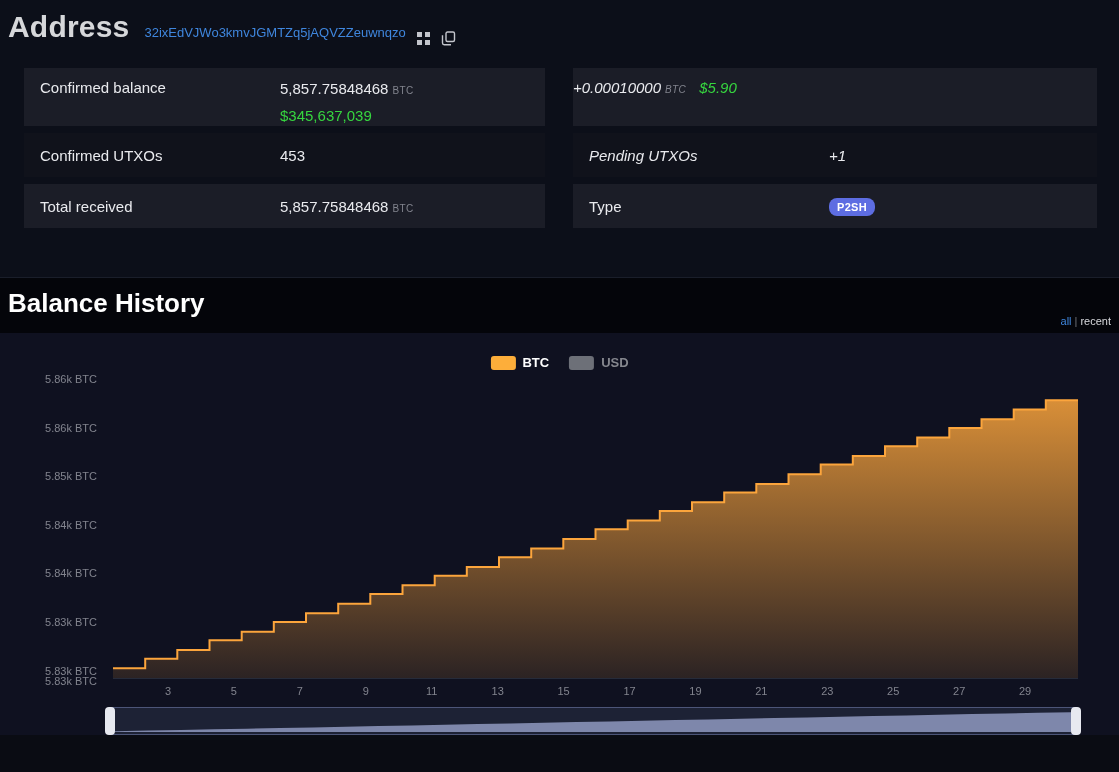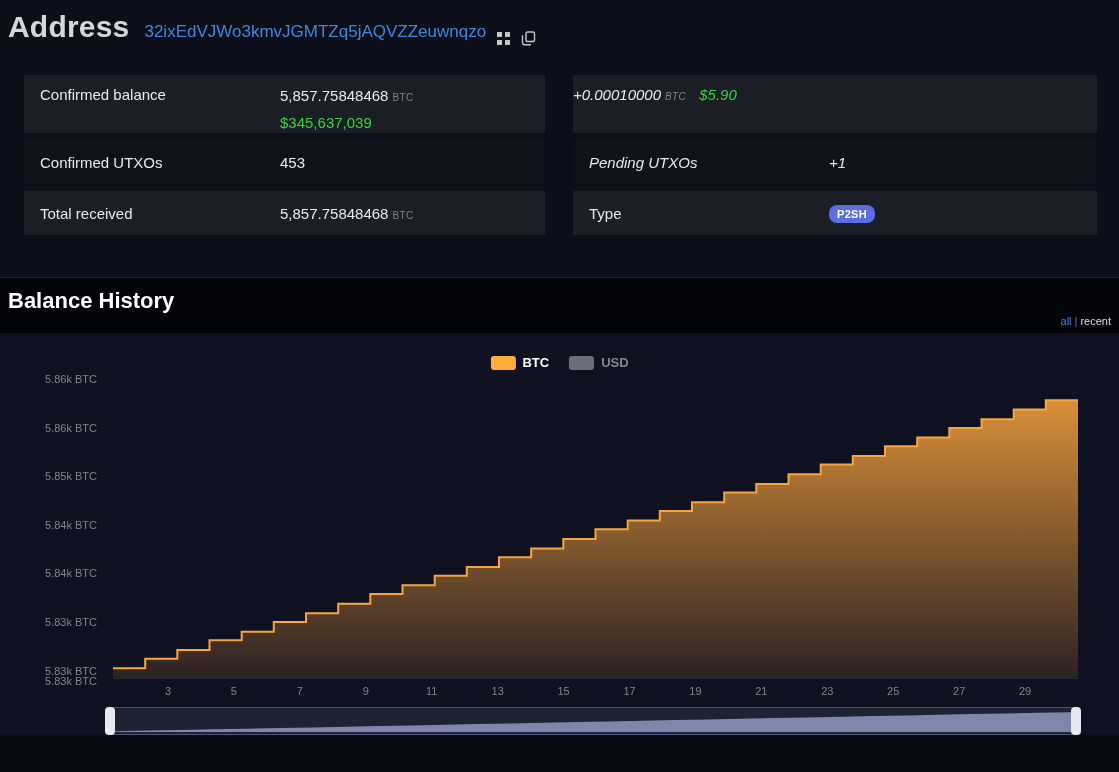--- a/index.html
+++ b/index.html
@@ -13,45 +13,45 @@
     width:1119px;height:772px;position:relative;overflow:hidden;
     background:var(--background);color:var(--text);
     font-family:"Liberation Sans",sans-serif;
   }
   a{text-decoration:none}
 
   
   .page-header{position:absolute;top:0;left:0;width:100%;height:60px;
     display:flex;align-items:baseline;padding:10px 0 0 8px}
   .page-title{font-size:30px;font-weight:700;color:var(--title-color);letter-spacing:.2px}
-  .address-link{margin-left:15px;font-size:17px;color:var(--accent-blue)}
+  .address-link{margin-left:15px;font-size:13px;color:var(--accent-blue)}
   .header-icon{margin-left:11px;align-self:center;transform:translateY(3px);cursor:pointer;line-height:0}
 
   
-  .stat-table{position:absolute;top:75px}
+  .stat-table{position:absolute;top:68px}
   .stat-table.left{left:24px;width:521px}
   .stat-table.right{left:573px;width:524px}
   .stat-row{display:flex;align-items:center;min-height:44px;margin-bottom:7px;background:var(--row-even)}
   .stat-row.odd{background:var(--row-odd)}
   .stat-row.tall{min-height:58px;align-items:flex-start;padding-top:11px}
   .stat-label{flex:0 0 256px;padding-left:16px;font-size:15px}
   .stat-value{font-size:15px}
   .value-line{line-height:20px}
   .sub{margin-top:5px}
   .unit{font-size:10px;color:var(--muted);margin-left:4px;letter-spacing:.4px}
   .green{color:var(--green)}
   .italic{font-style:italic}
   .usd-inline{margin-left:13px}
   .badge{display:inline-block;background:var(--badge-bg);color:#fff;font-size:11px;
     font-weight:700;padding:3px 8px;border-radius:8px;letter-spacing:.3px}
 
   
   .bh-header{position:absolute;top:277px;left:0;width:100%;height:56px;
     background:var(--section-header-bg);border-top:1px solid #1a1e2a}
-  .bh-title{position:absolute;left:8px;top:10px;font-size:22px;font-weight:700;color:#fff}
+  .bh-title{position:absolute;left:8px;top:10px;font-size:26px;font-weight:700;color:#fff}
   .range-links{position:absolute;right:8px;bottom:6px;font-size:11px}
   .range-all{color:var(--accent-blue)}
   .range-sep{color:#6f7178;margin:0 3px}
   .range-recent{color:#d8d9dd}
 
   
   .chart-section{position:absolute;top:333px;left:0;width:1119px;height:439px;background:var(--chart-bg)}
   .legend{position:absolute;top:22px;left:50%;transform:translateX(-50%);
     display:flex;gap:20px;align-items:center}
   .legend-item{display:flex;align-items:center;gap:7px;cursor:pointer}

